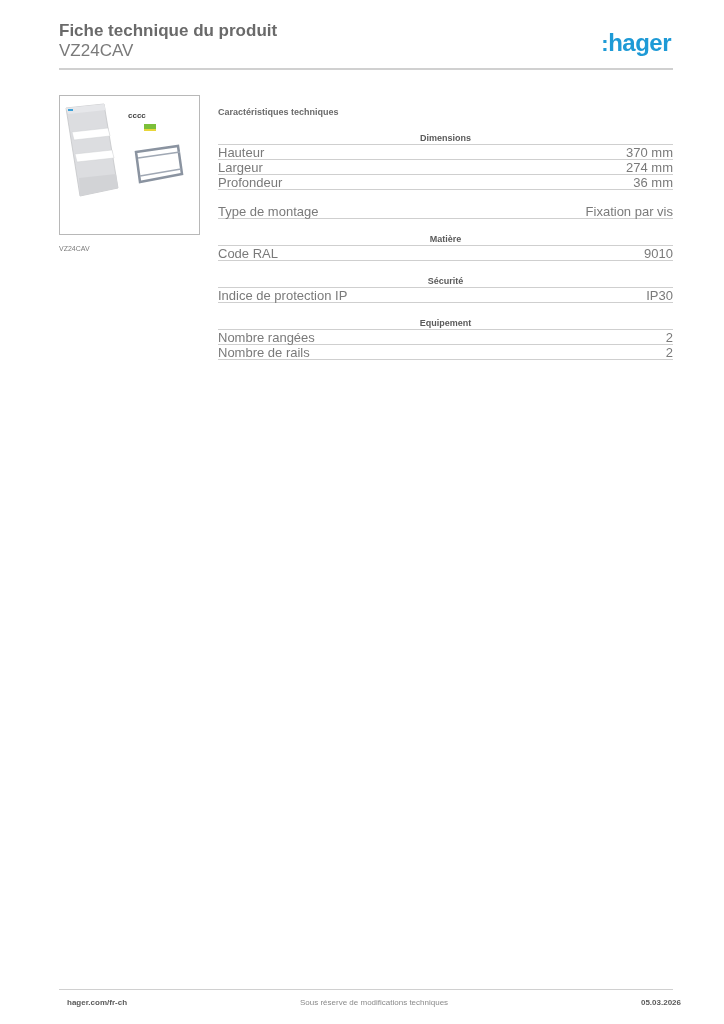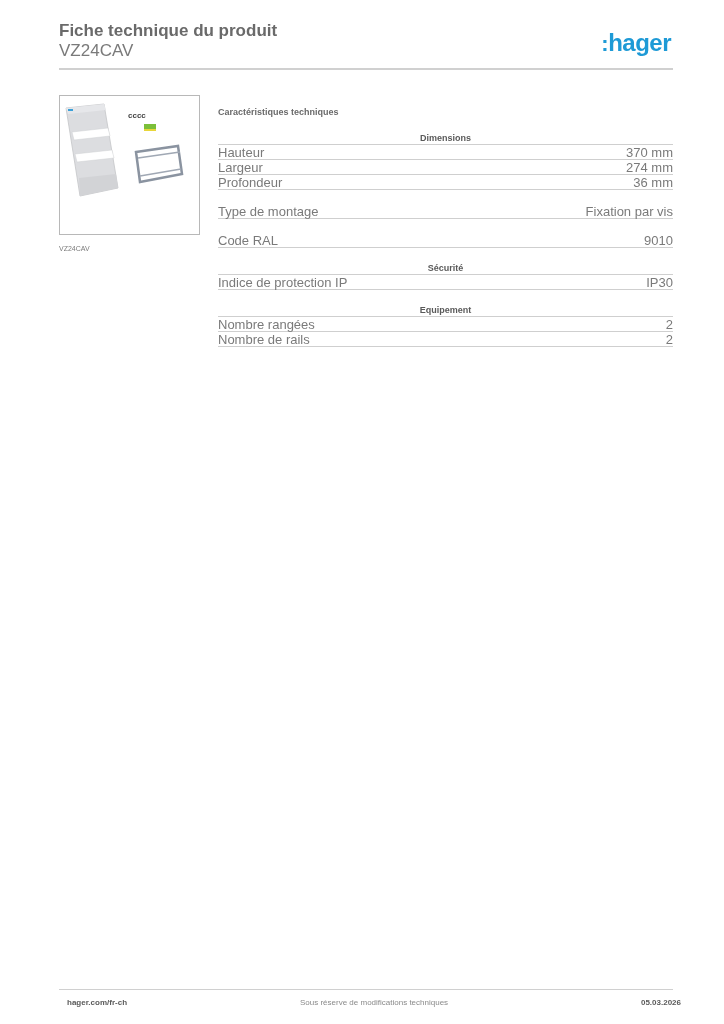--- a/index.html
+++ b/index.html
@@ -83,20 +83,21 @@
   </div>
 
   <div class="section">
     <div class="row">
         <span>Type de montage</span>
         <span>Fixation par vis</span>
       </div>
   </div>
 
   <div class="section">
+    <div class="section-title">Matière</div>
     <div class="row">
         <span>Code RAL</span>
         <span>9010</span>
       </div>
   </div>
 
   <div class="section">
     <div class="section-title">Sécurité</div>
     <div class="row">
         <span>Indice de protection IP</span>

